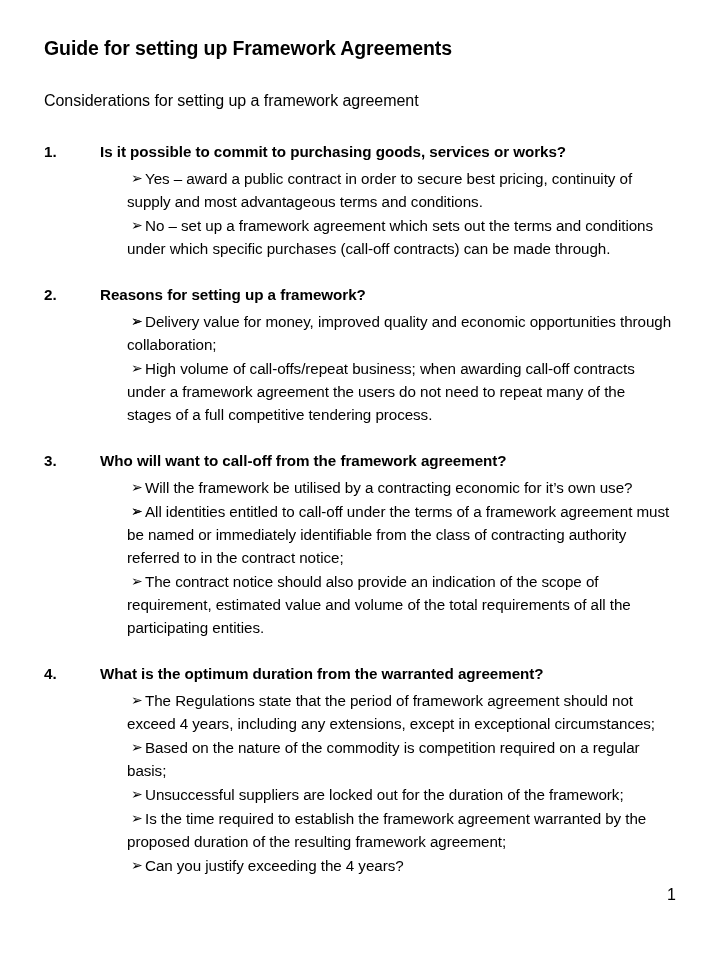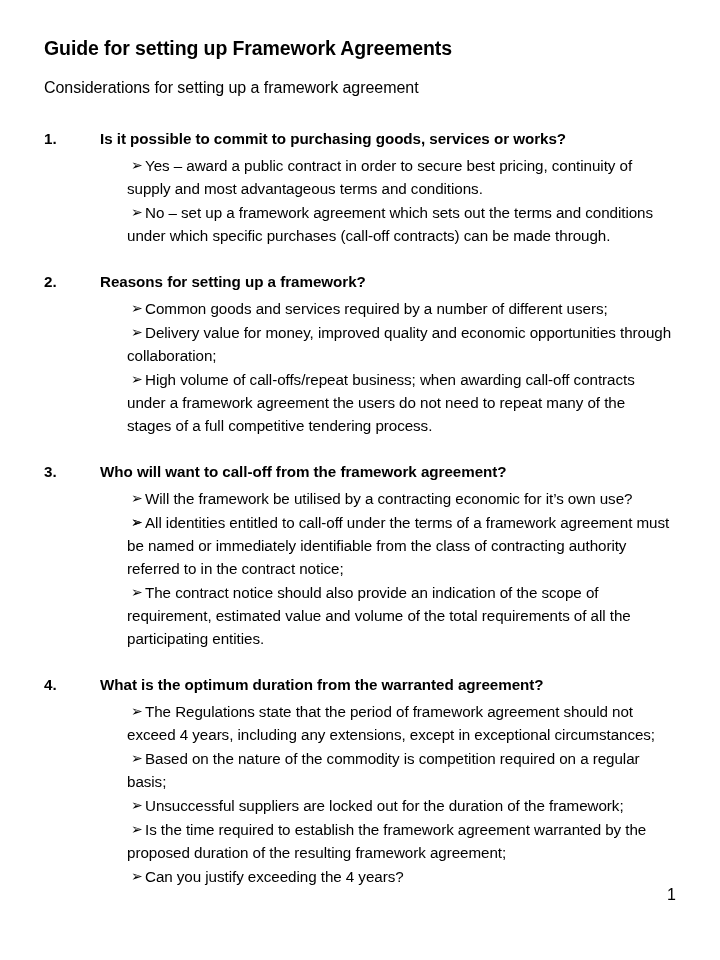--- a/index.html
+++ b/index.html
@@ -23,21 +23,21 @@
     background: #ffffff;
     box-sizing: border-box;
     padding: 36px 48px 0 44px;
   }
 
   .doc-title {
     font-size: 19.5px;
     font-weight: bold;
     letter-spacing: -0.1px;
     line-height: 24px;
-    margin: 0 0 18px 0;
+    margin: 0 0 31px 0;
   }
 
   .doc-subtitle {
     font-size: 16px;
     font-weight: normal;
     letter-spacing: -0.05px;
     line-height: 20px;
     margin: 0 0 30px 0;
   }
 
@@ -113,21 +113,21 @@
           <div class="bullet"><span class="bullet-glyph">➢</span><span>Yes – award a public contract in order to secure best pricing, continuity of supply and most advantageous terms and conditions.</span></div>
           <div class="bullet"><span class="bullet-glyph">➢</span><span>No – set up a framework agreement which sets out the terms and conditions under which specific purchases (call-off contracts) can be made through.</span></div>
         </div>
       </div>
       <div class="section">
         <div class="section-heading">
           <span class="section-number">2.</span>
           <span class="section-title">Reasons for setting up a framework?</span>
         </div>
         <div class="bullets">
-          <div class="bullet"><span class="bullet-glyph">➢</span><span>Common goods and services required by a number of different users;</span></div>
+          <div class="bullet"><span class="bullet-glyph">➢</span></div>
           <div class="bullet"><span class="bullet-glyph">➢</span><span>Delivery value for money, improved quality and economic opportunities through collaboration;</span></div>
           <div class="bullet"><span class="bullet-glyph">➢</span><span>High volume of call-offs/repeat business; when awarding call-off contracts under a framework agreement the users do not need to repeat many of the stages of a full competitive tendering process.</span></div>
         </div>
       </div>
       <div class="section">
         <div class="section-heading">
           <span class="section-number">3.</span>
           <span class="section-title">Who will want to call-off from the framework agreement?</span>
         </div>
         <div class="bullets">

